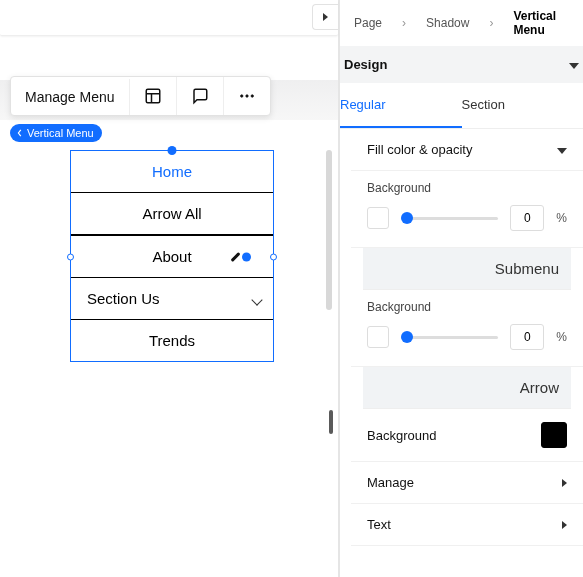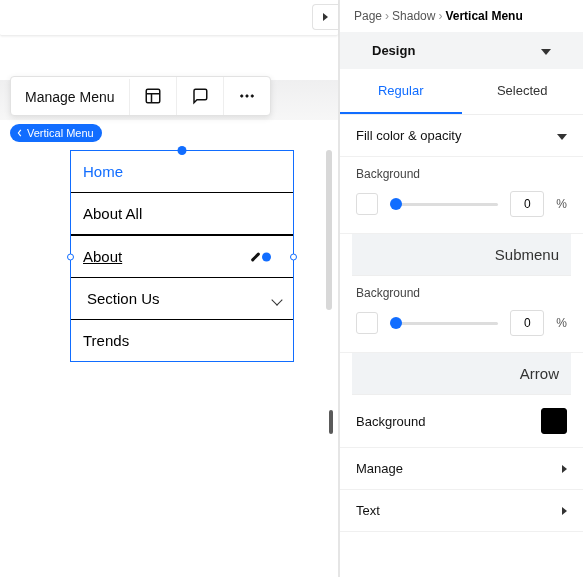--- a/index.html
+++ b/index.html
@@ -11,51 +11,51 @@
 .canvas-bg { position: absolute; top: 80px; left: 0; right: 0; height: 40px; background: linear-gradient(180deg,#efeff0,#f7f7f7); z-index: 0; }
 
 .toolbar { position: absolute; top: 76px; left: 10px; display: flex; align-items: flex-end; background: #fff; border: 1px solid #e2e2e2; border-radius: 4px; box-shadow: 0 2px 6px rgba(0,0,0,0.1); z-index: 3; }
 .toolbar-btn { display: flex; align-items: center; justify-content: center; padding: 10px 14px; font-size: 14px; color: #111; cursor: pointer; border-right: 1px solid #eee; }
 .toolbar-btn:last-child { border-right: none; }
 .toolbar-btn svg { width: 18px; height: 18px; stroke: #111; }
 
 .tag { position: absolute; top: 124px; left: 10px; background: #116dff; color: #fff; font-size: 11px; padding: 3px 8px 3px 6px; border-radius: 10px; display: flex; align-items: center; gap: 3px; z-index: 3; }
 .tag svg { width: 8px; height: 8px; }
 
-.menu-wrap { position: absolute; top: 150px; left: 70px; width: 224px; border: 1px solid #116dff; z-index: 2; background: #fff; }
+.menu-wrap { position: absolute; top: 150px; left: 70px; width: 204px; border: 1px solid #116dff; z-index: 2; background: #fff; text-align: center; }
 .menu-wrap::before { content:""; position:absolute; top:-5px; left:50%; transform:translateX(-50%); width:9px; height:9px; background:#116dff; border-radius:50%; }
 .menu-item { padding: 12px 12px; font-size: 15px; border-bottom: 1px solid #000; cursor: pointer; position: relative; }
 .menu-item.active { color: #116dff; }
 .menu-item.submenu { padding-left: 16px; display:flex; align-items:center; justify-content:space-between; }
-.menu-item.selected { border-top: 1px solid #000; text-decoration: underline; }
+.menu-item.selected { border-top: 1px solid #000; }
 .menu-wrap > .menu-item:last-child { border-bottom: none; }
 .sel-handle { position:absolute; width:7px; height:7px; background:#fff; border:1px solid #116dff; border-radius:50%; }
 .sel-handle.l { left:-4px; top:50%; transform:translateY(-50%);} 
 .sel-handle.r { right:-4px; top:50%; transform:translateY(-50%);} 
 .sel-dot { position:absolute; width:9px; height:9px; background:#116dff; border-radius:50%; right:22px; top:50%; transform:translateY(-50%);} 
 .sel-bar { position:absolute; width:11px; height:3px; background:#111; right:32px; top:50%; transform:translateY(-50%) rotate(-45deg); border-radius:2px;} 
 
 .scroll-track { position:absolute; top:150px; right:6px; width:6px; height:160px; background:#d8d8d8; border-radius:3px; }
 
 .flyout-toggle { position:absolute; top:4px; right:0; width:26px; height:26px; background:#fff; border:1px solid #e2e2e2; border-right:none; border-radius:4px 0 0 4px; display:flex; align-items:center; justify-content:center; cursor:pointer; font-size:13px; color:#333; z-index:4; }
 
 
 .right-pane { width: 244px; background: #fff; border-left: 1px solid #e5e5e5; display:flex; flex-direction:column; overflow:hidden; }
-.breadcrumb { padding: 9px 14px; font-size: 12px; color: #555; display:flex; gap:3px; align-items:center; }
+.breadcrumb { padding: 9px 14px; font-size: 12px; color: #555; display:flex; gap:20px; align-items:center; }
 .breadcrumb .crumb { color: #555; cursor:pointer; }
 .breadcrumb .crumb.active { color:#000; font-weight:600; }
 .breadcrumb .sep { color:#999; }
 
-.section-head { background:#f3f4f5; padding: 11px 32px; font-size:13px; font-weight:600; color:#111; display:flex; justify-content:space-between; align-items:center; cursor:pointer; }
+.section-head { background:#f3f4f5; padding: 11px 4px; font-size:13px; font-weight:600; color:#111; display:flex; justify-content:space-between; align-items:center; cursor:pointer; }
 
 .tabs { display:flex; border-bottom:1px solid #eee; }
-.tab { flex:1; text-align:center; padding:14px 0; font-size:13px; cursor:pointer; color:#333; }
+.tab { flex:1; text-align:left; padding:14px 0; font-size:13px; cursor:pointer; color:#333; }
 .tab.active { color:#116dff; border-bottom:2px solid #116dff; }
 
-.panel-body { flex:1; overflow:auto; }
+.panel-body { flex:1; overflow:auto;padding-left:11px; }
 .accordion-row { padding: 13px 16px; font-size:13px; color:#111; display:flex; justify-content:space-between; align-items:center; border-bottom:1px solid #f0f0f0; cursor:pointer; }
 
 .field-group { padding: 10px 16px 16px; border-bottom:1px solid #f0f0f0; }
 .field-label { font-size:12px; color:#444; margin-bottom:10px; }
 .bg-control { display:flex; align-items:center; gap:12px; }
 .swatch { width:22px; height:22px; border:1px solid #ddd; border-radius:3px; background:#fff; cursor:pointer; flex-shrink:0; }
 .swatch.black { background:#000; border-color:#000; width:26px; height:26px; }
 .slider { flex:1; position:relative; height:14px; display:flex; align-items:center; }
 .slider-track { width:100%; height:3px; background:#ddd; border-radius:2px; }
 .slider-thumb { position:absolute; left:0; width:12px; height:12px; background:#116dff; border-radius:50%; cursor:pointer; }
@@ -107,21 +107,21 @@
         <polyline points="6,1 3,5 6,9"></polyline>
       </svg>
     <span>Vertical Menu</span>
   </div>
 
   <div class="menu-wrap">
     <div class="menu-item active">
       <span>Home</span>
     </div>
     <div class="menu-item">
-      <span>About All</span>
+      <span>Arrow All</span>
     </div>
     <div class="menu-item selected">
       <span class="sel-handle l"></span>
       <span>About</span>
       <span class="sel-bar"></span>
       <span class="sel-dot"></span>
       <span class="sel-handle r"></span>
     </div>
     <div class="menu-item submenu">
       <span>Section Us</span>
@@ -150,21 +150,21 @@
     <span class="crumb active">Vertical Menu</span>
   </div>
 
   <div class="section-head">
     <span>Design</span>
     <span class="caret-d"></span>
   </div>
 
   <div class="tabs">
     <div class="tab active">Regular</div>
-    <div class="tab">Selected</div>
+    <div class="tab">Section</div>
   </div>
 
   <div class="panel-body">
 
     <div class="accordion-row">
       <span>Fill color &amp; opacity</span>
       <span class="caret-d"></span>
     </div>
 
     <div class="field-group">

